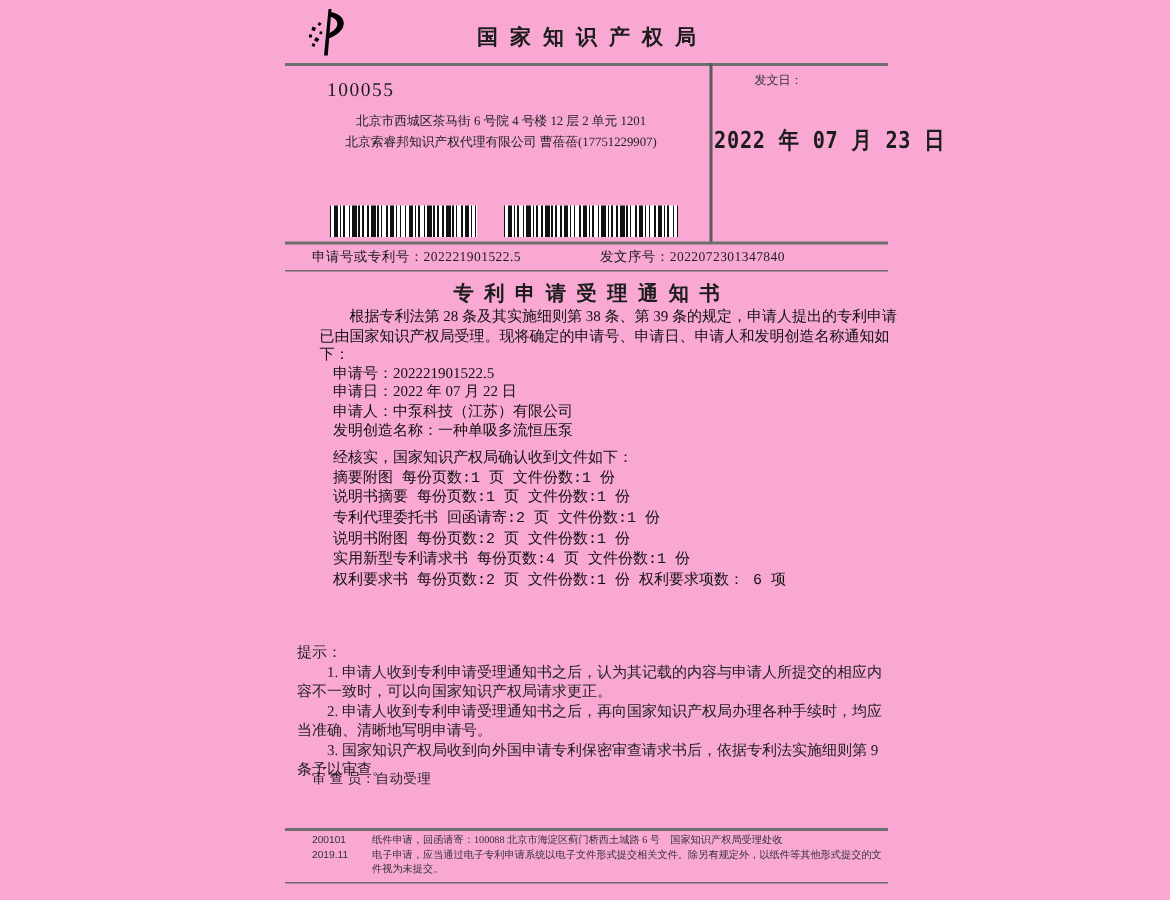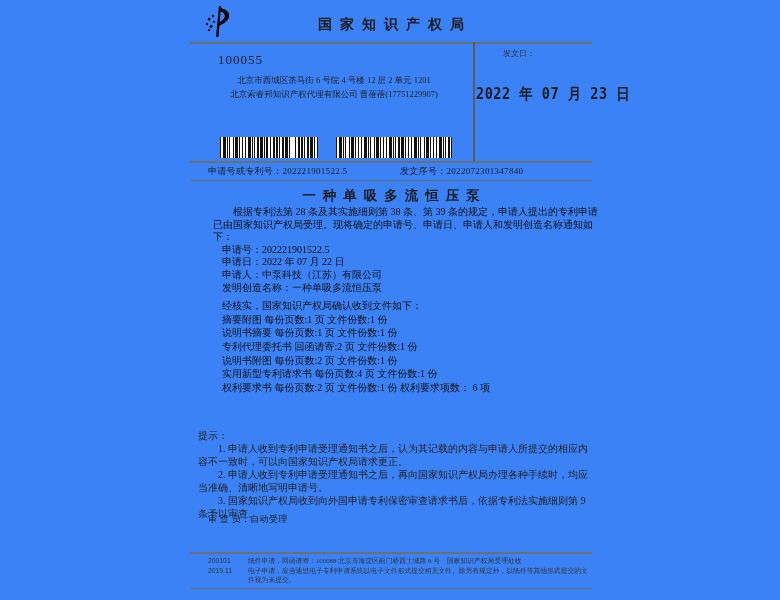--- a/index.html
+++ b/index.html
@@ -1,16 +1,16 @@
 <!DOCTYPE html>
 <html><head>
 <meta charset="utf-8">
 <style>
   html,body{margin:0;padding:0;background:#fff;}
-  .page{position:relative;width:780px;height:600px;background:#3b82f6;overflow:hidden;
+  .page{position:relative;width:780px;height:600px;background:#f9a8d4;overflow:hidden;
         font-family:"Liberation Serif","DejaVu Serif",serif;color:#1c1c1c;}
   .abs{position:absolute;}
   
   .agency-title{left:190px;top:16px;width:402px;text-align:center;font-size:14px;font-weight:bold;
                 letter-spacing:8px;padding-left:8px;box-sizing:border-box;}
   .logo{left:202px;top:4px;width:34px;height:36px;}
   .rule{background:#6e6e6e;}
   .rule-header{left:190px;top:42px;width:402px;height:2px;}
   .vrule{left:473px;top:42px;width:2px;height:120px;background:#5a5a5a;}
   .dispatch-label{left:479px;top:48px;font-size:8px;color:#333;margin-left:24px;}
@@ -31,21 +31,21 @@
   .app-number-row{font-size:9px;font-weight:normal;letter-spacing:0.3px;}
   .app-no{left:208px;top:165px;}
   .serial-no{left:400px;top:165px;}
   .rule-mid2{left:190px;top:180px;width:402px;height:1px;}
   .doc-title{left:190px;top:187px;width:402px;text-align:center;font-size:13.5px;font-weight:bold;
              letter-spacing:7px;padding-left:7px;box-sizing:border-box;}
   
   .body{left:200px;top:206px;width:392px;font-size:10px;line-height:12.6px;color:#111;margin-left:13px;}
   .body .intro{text-indent:2em;margin:0;}
   .field-line,.doc-line{padding-left:0.9em;}
-  .doc-line{line-height:13.6px;}
+  .doc-line{line-height:13.6px;font-family:Liberation Mono, monospace;}
   .confirm-intro{padding-left:0.9em;margin-top:5px;line-height:13.6px;}
   
   .notes{left:198px;top:429px;width:396px;font-size:10px;line-height:13px;color:#222;}
   .notes .note-item{text-indent:2em;}
   
   .signoff{font-size:9px;letter-spacing:0.3px;}
   .examiner{left:208px;top:513px;}
   .department{left:400px;top:513px;}
   
   .rule-foot-top{left:190px;top:552px;width:402px;height:2px;}
@@ -82,21 +82,21 @@
   </div>
 
   <div class="abs barcode barcode-1"></div>
   <div class="abs barcode barcode-2"></div>
 
   <div class="abs rule rule-mid1"></div>
   <div class="abs app-number-row app-no"><span>申请号或专利号：</span><span>202221901522.5</span></div>
   <div class="abs app-number-row serial-no"><span>发文序号：</span><span>2022072301347840</span></div>
   <div class="abs rule rule-mid2"></div>
 
-  <div class="abs doc-title">一种单吸多流恒压泵</div>
+  <div class="abs doc-title">专利申请受理通知书</div>
 
   <div class="abs body">
     <p class="intro">根据专利法第 28 条及其实施细则第 38 条、第 39 条的规定，申请人提出的专利申请已由国家知识产权局受理。现将确定的申请号、申请日、申请人和发明创造名称通知如下：</p>
     <div>
         <div class="field-line">申请号：202221901522.5</div>
         <div class="field-line">申请日：2022 年 07 月 22 日</div>
         <div class="field-line">申请人：中泵科技（江苏）有限公司</div>
         <div class="field-line">发明创造名称：一种单吸多流恒压泵</div>
       </div>
     <div class="confirm-intro">经核实，国家知识产权局确认收到文件如下：</div>

